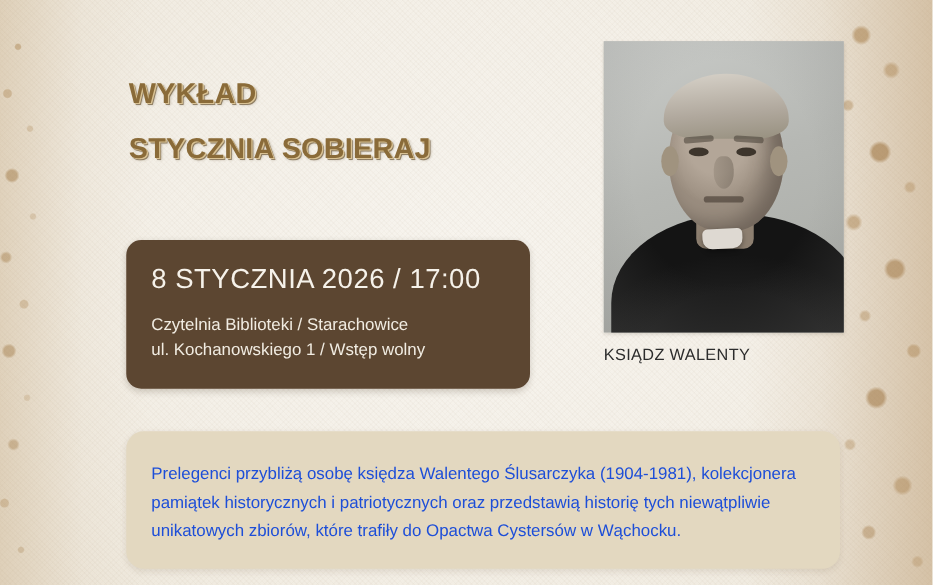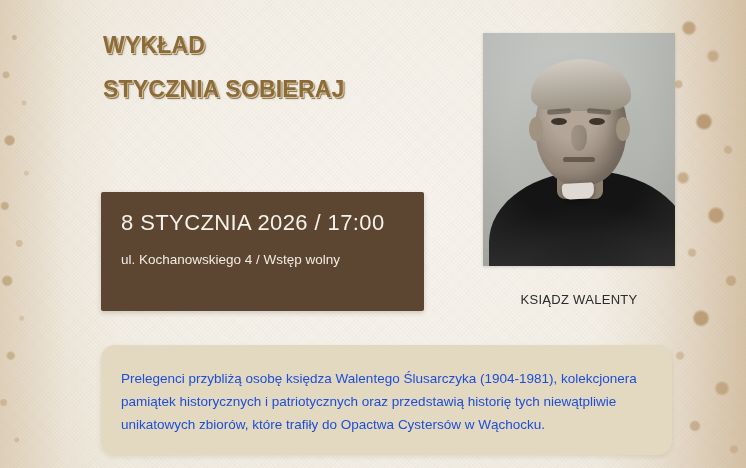--- a/index.html
+++ b/index.html
@@ -87,31 +87,31 @@
     font-weight: bold;
     letter-spacing: 0.2px;
     line-height: 35px;
     white-space: nowrap;
     color: #8a6b39;
     text-shadow:
       1px 1px 0 #d9c294,
       1.6px 1.6px 0 rgba(90,66,30,0.55),
       2px 2px 2px rgba(80,58,25,0.30);
   }
-  .hl-line.l1 { margin-bottom: 9px; }
+  .hl-line.l1 { margin-bottom: 9px; margin-top: 29px; }
 
   
   #date-card {
     position: absolute;
     left: 101px;
     top: 192px;
     width: 323px;
     height: 119px;
     background: #5c4631;
-    border-radius: 2px;
+    border-radius: 12px;
     box-shadow: 0 2px 5px rgba(60,45,25,0.20);
   }
   #date-main {
     position: absolute;
     left: 20px;
     top: 18px;
     font-size: 22px;
     color: #f6f2ea;
     letter-spacing: 0.4px;
     white-space: nowrap;
@@ -244,22 +244,22 @@
     height: 5px;
     background: rgba(72,62,52,0.65);
     border-radius: 3px;
   }
   .p-vign {
     position: absolute;
     inset: 0;
     background: radial-gradient(ellipse 85% 85% at 50% 45%, transparent 45%, rgba(120,120,118,0.30) 100%);
   }
   #photo-caption {
-    margin-top: 25px;
-    text-align: center;
+    margin-top: 9px;
+    text-align: left;
     font-size: 13px;
     line-height: 17px;
     color: #2c2c2c;
     letter-spacing: 0.3px;
   }
 
   
   #desc-card {
     position: absolute;
     left: 101px;
@@ -290,21 +290,22 @@
   <div class="tex tex-right"></div>
 
   <div id="headline">
     <div class="hl-line l1">WYKŁAD</div>
     <div class="hl-line">STYCZNIA SOBIERAJ</div>
   </div>
 
   <div id="date-card">
     <div id="date-main">8 STYCZNIA 2026  /  17:00</div>
     <div id="date-venue">
-      <div>ul. Kochanowskiego 4  /  Wstęp wolny</div>
+      <div>Czytelnia Biblioteki  /  Starachowice</div>
+      <div>ul. Kochanowskiego 1  /  Wstęp wolny</div>
     </div>
   </div>
 
   <div id="photo-block">
     <div id="photo-frame">
       <div class="pf-bg"></div>
       <div class="p-shoulders"></div>
       <div class="p-neck"></div>
       <div class="p-head"></div>
       <div class="p-hair"></div>

